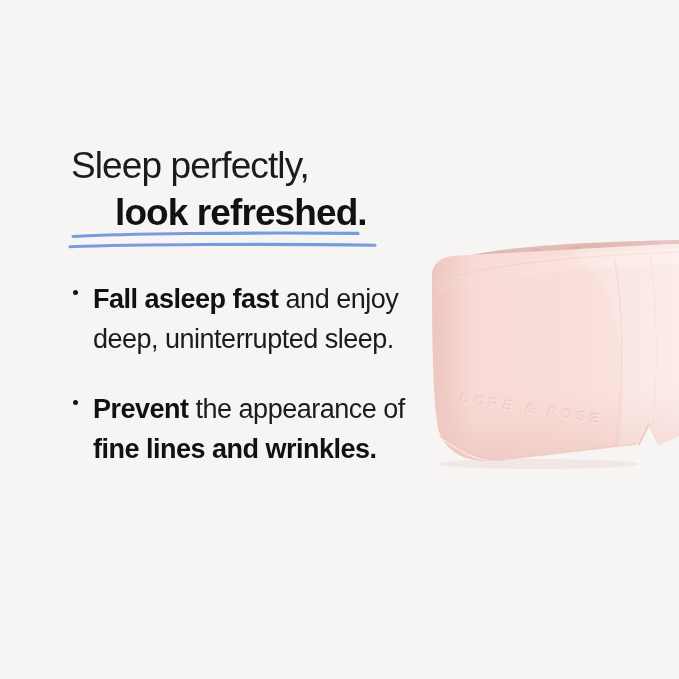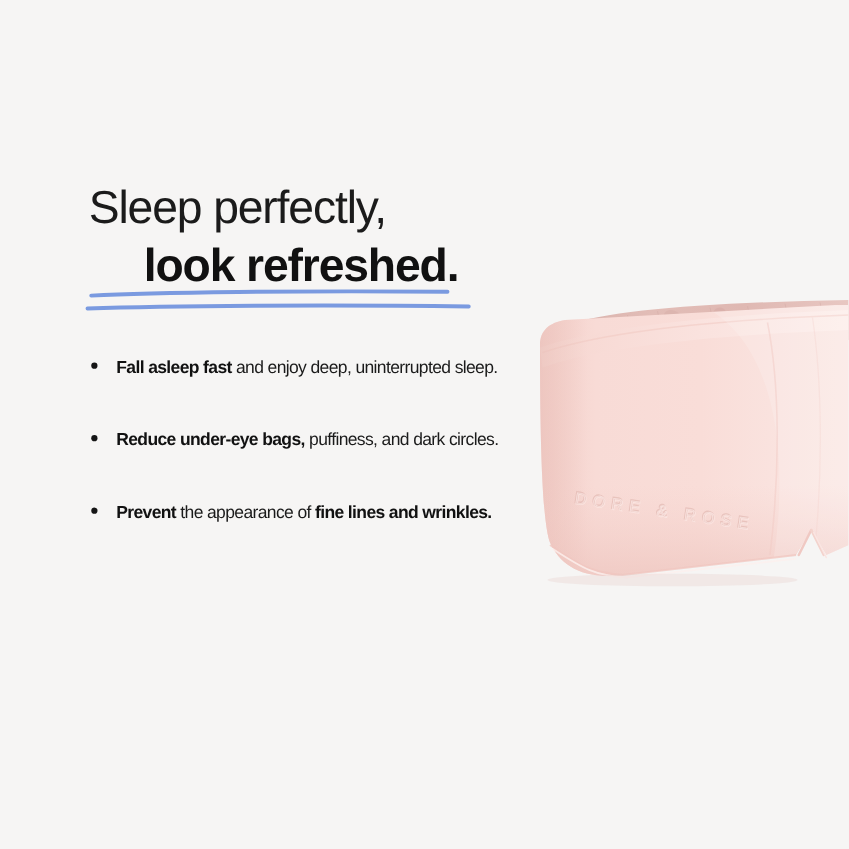--- a/index.html
+++ b/index.html
@@ -79,22 +79,22 @@
   .bullet-dot {
     position: absolute;
     left: 2px;
     top: 11px;
     width: 5px;
     height: 5px;
     border-radius: 50%;
     background: #151515;
   }
   .bullet-text {
-    font-size: 14px;
-    line-height: 28px;
+    font-size: 27px;
+    line-height: 40px;
     font-weight: 400;
     letter-spacing: -0.5px;
     color: #1b1b1b;
   }
   .bullet-text b {
     font-weight: 700;
     color: #111;
   }
 
   
@@ -136,26 +136,20 @@
 
   <div class="bullets">
 
     <div class="bullet-item">
       <span class="bullet-dot"></span>
       <div class="bullet-text">
         <b>Fall asleep fast</b><span> and enjoy deep, uninterrupted sleep.</span>
       </div>
     </div>
 
-    <div class="bullet-item">
-      <span class="bullet-dot"></span>
-      <div class="bullet-text">
-        <b>Reduce under-eye bags,</b><span> puffiness, and dark circles.</span>
-      </div>
-    </div>
 
     <div class="bullet-item">
       <span class="bullet-dot"></span>
       <div class="bullet-text">
         <b>Prevent</b><span> the appearance of </span><b>fine lines and wrinkles.</b>
       </div>
     </div>
 
   </div>
 

